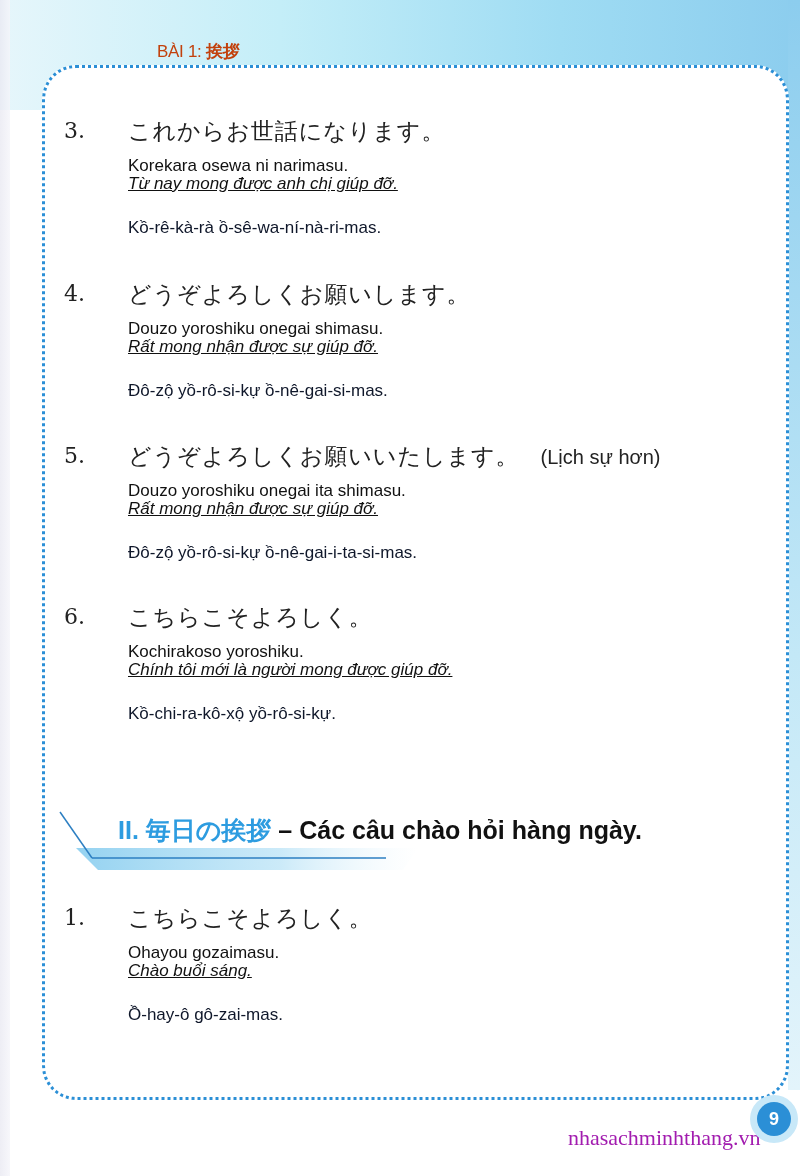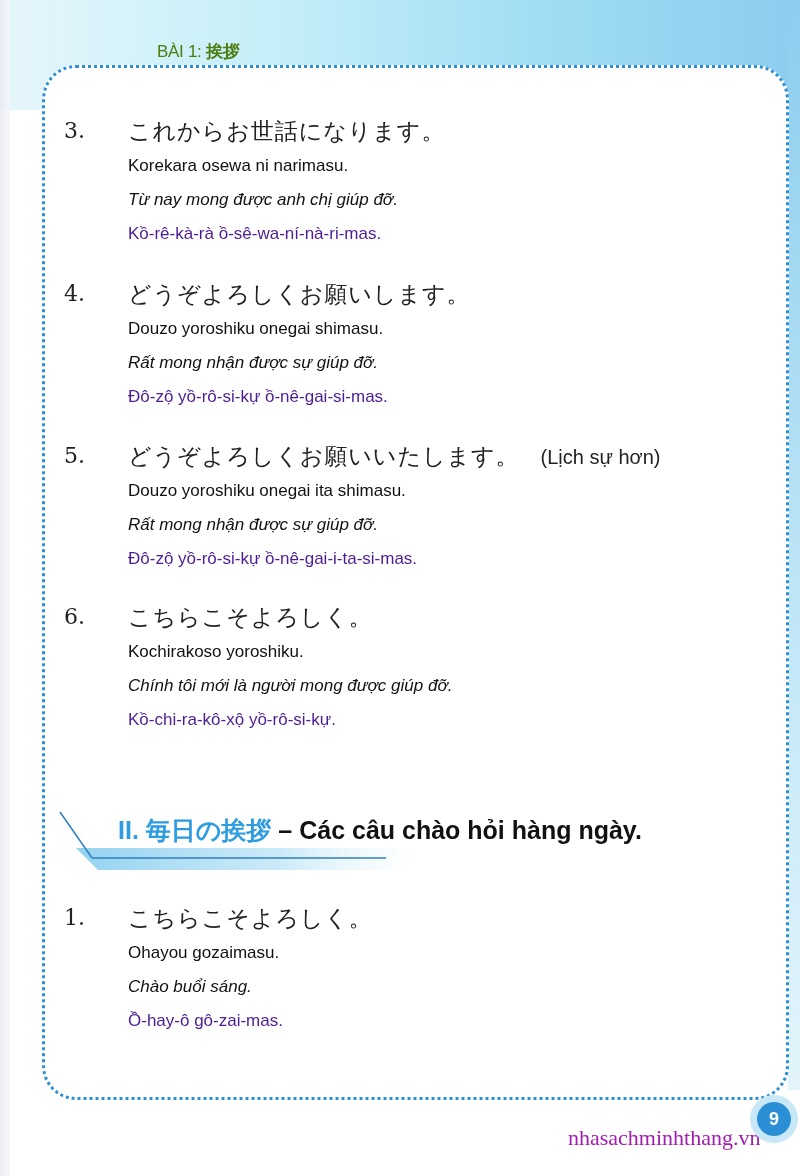--- a/index.html
+++ b/index.html
@@ -27,21 +27,21 @@
     .card {
       position: absolute; left: 42px; top: 65px; width: 747px; height: 1035px;
       background: #ffffff;
       border: 3px dotted #2b8fd6;
       border-radius: 34px;
       box-sizing: border-box;
     }
     .lesson-label {
       position: absolute; left: 157px; top: 40px;
       font-family: "Liberation Sans", sans-serif;
-      font-size: 17px; color: #4d7c0f; letter-spacing: -0.3px;
+      font-size: 17px; color: #c2410c; letter-spacing: -0.3px;
     }
     .lesson-label .kanji { font-weight: bold; }
 
     .entry { position: absolute; left: 64px; }
     .entry .num {
       position: absolute; left: 0; top: 0;
       font-family: "DejaVu Serif", serif; font-size: 22px; color: #222;
     }
     .entry .jp {
       position: absolute; left: 64px; top: -2px; white-space: nowrap;
@@ -50,22 +50,22 @@
     }
     .entry .jp .note {
       font-family: "Liberation Sans", sans-serif; font-size: 20px; letter-spacing: 0;
       margin-left: 21px;
     }
     .entry .line {
       position: absolute; left: 64px; white-space: nowrap;
       font-family: "Liberation Sans", sans-serif; font-size: 17px;
     }
     .entry .romaji { top: 38px; color: #111; }
-    .entry .meaning { top: 72px; font-style: italic; color: #111; }
-    .entry .reading { top: 106px; color: #4c1d95; }
+    .entry .meaning { top: 56px; font-style: italic; color: #111; text-decoration: underline; }
+    .entry .reading { top: 100px; color: #0f172a; }
 
     
     .section {
       position: absolute; left: 58px; top: 806px; width: 720px; height: 70px;
     }
     .section svg { position: absolute; left: 0; top: 0; }
     .section .title {
       position: absolute; left: 60px; top: 8px; white-space: nowrap;
       font-family: "Liberation Sans", sans-serif; font-size: 25px; font-weight: bold;
     }

